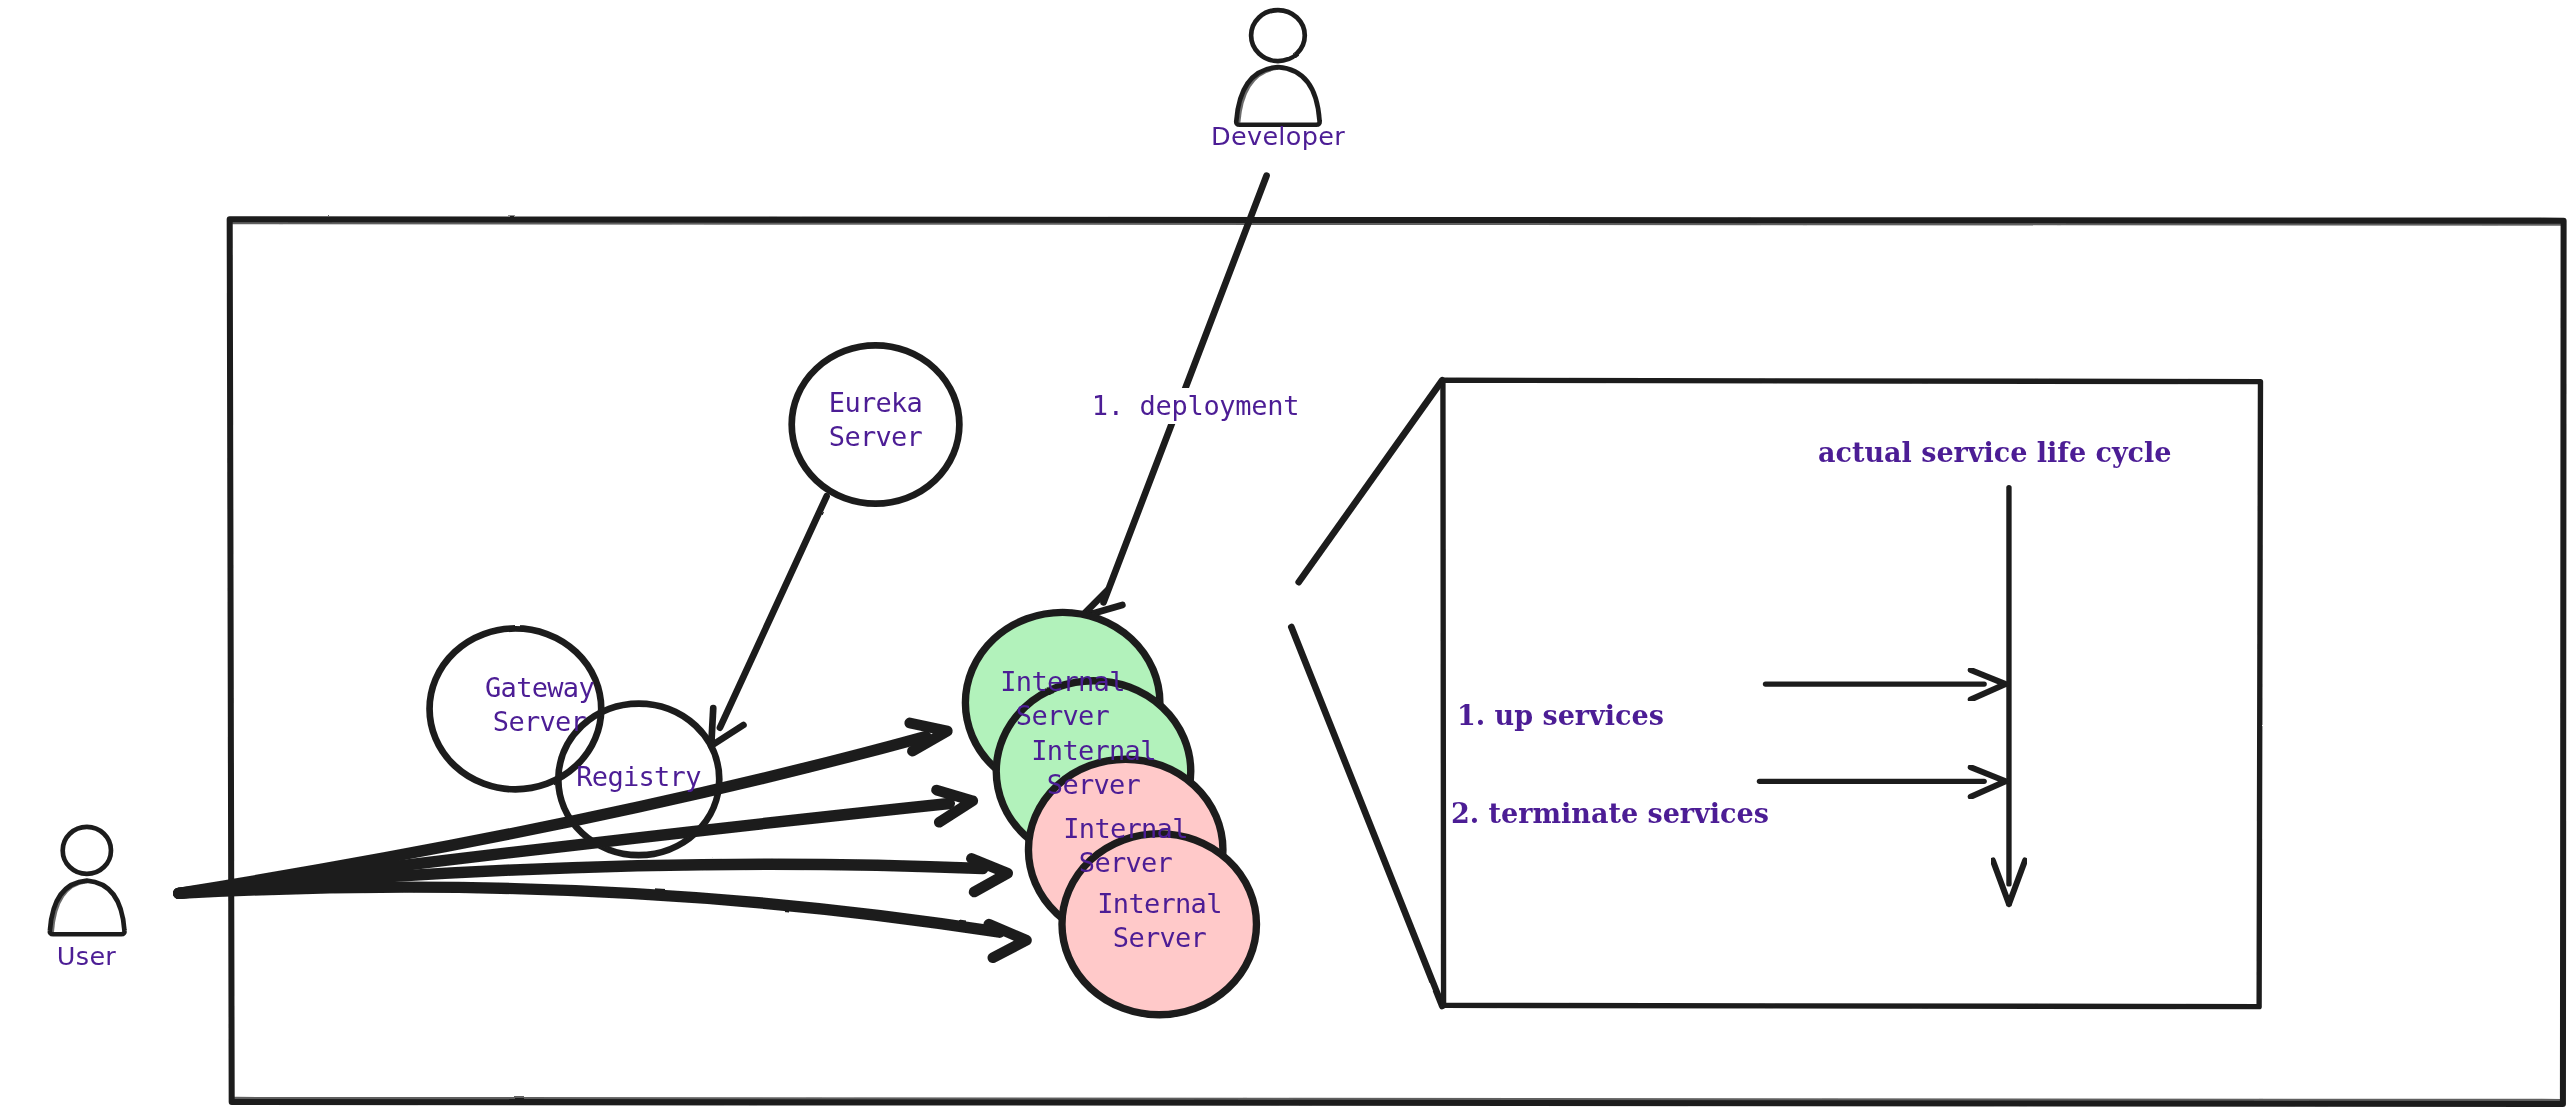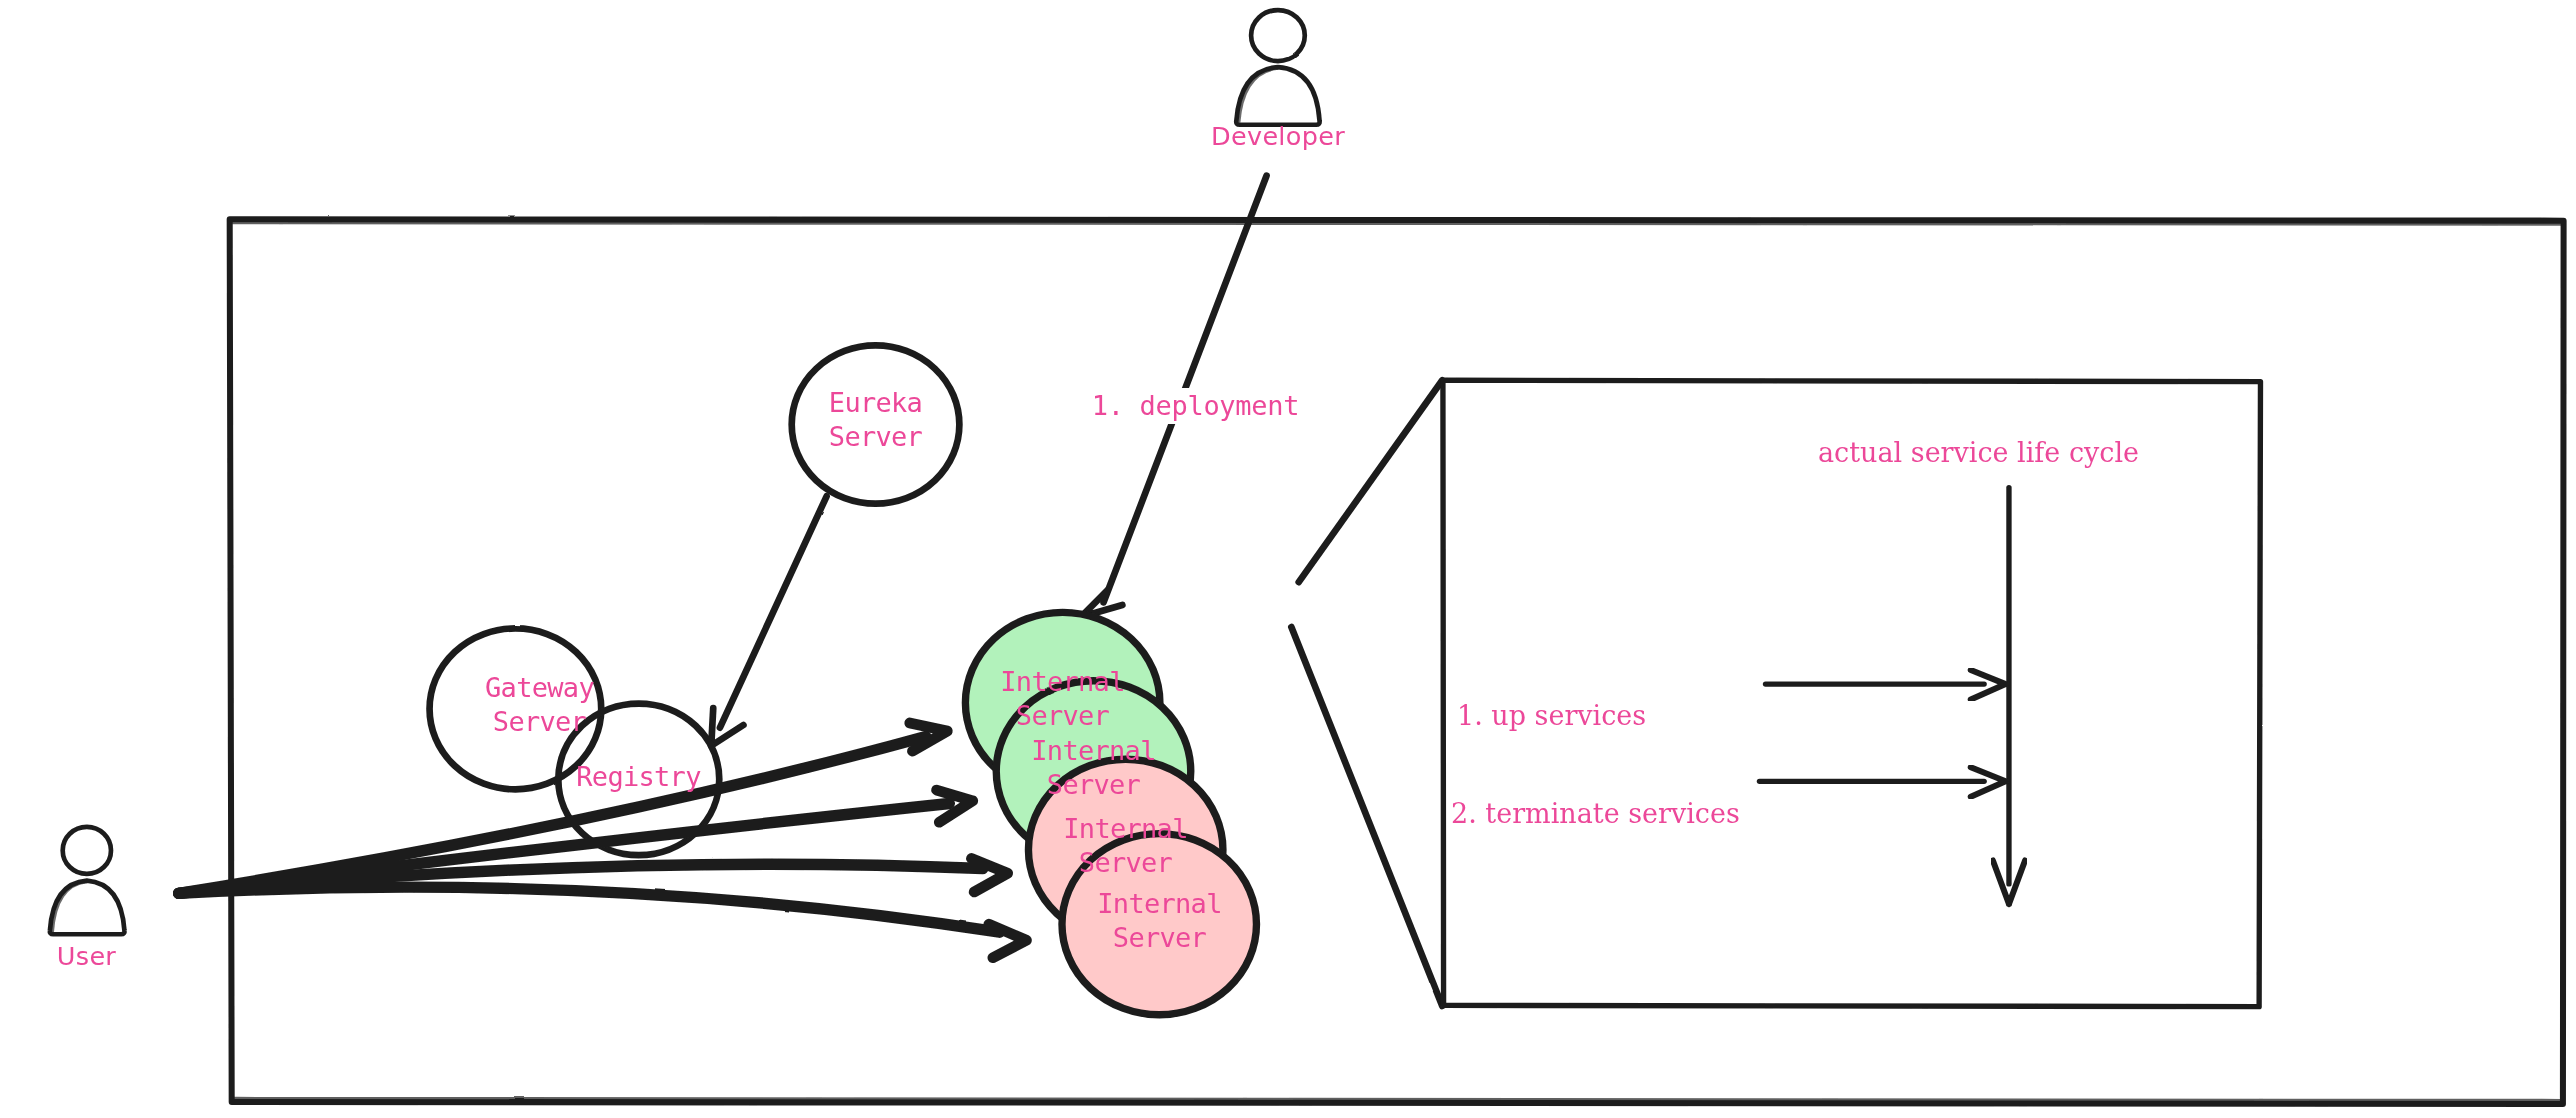--- a/index.html
+++ b/index.html
@@ -21,21 +21,21 @@
   }
   #scene {
     position: absolute;
     inset: 0;
     width: 2576px;
     height: 1118px;
   }
   .lbl {
     position: absolute;
     white-space: pre;
-    color: #ec4899;
+    color: #4c1d95;
     text-align: center;
     line-height: 1.25;
     pointer-events: none;
   }
   .actor-label {
     font-family: "DejaVu Sans", sans-serif;
     font-size: 25.5px;
     letter-spacing: 0.3px;
   }
   .node-label {
@@ -46,20 +46,21 @@
   .mono-label {
     font-family: "DejaVu Sans Mono", monospace;
     font-size: 27px;
     letter-spacing: -0.3px;
   }
   .seq-label {
     font-family: "DejaVu Serif", serif;
     font-size: 27px;
     letter-spacing: 0px;
     text-align: left;
+    font-weight: bold;
   }
   .deployment-label {
     background: #ffffff;
     padding: 1.3px 6.7px;
   }
 </style>
 </head>
 <body>
 
 <div id="canvas">

